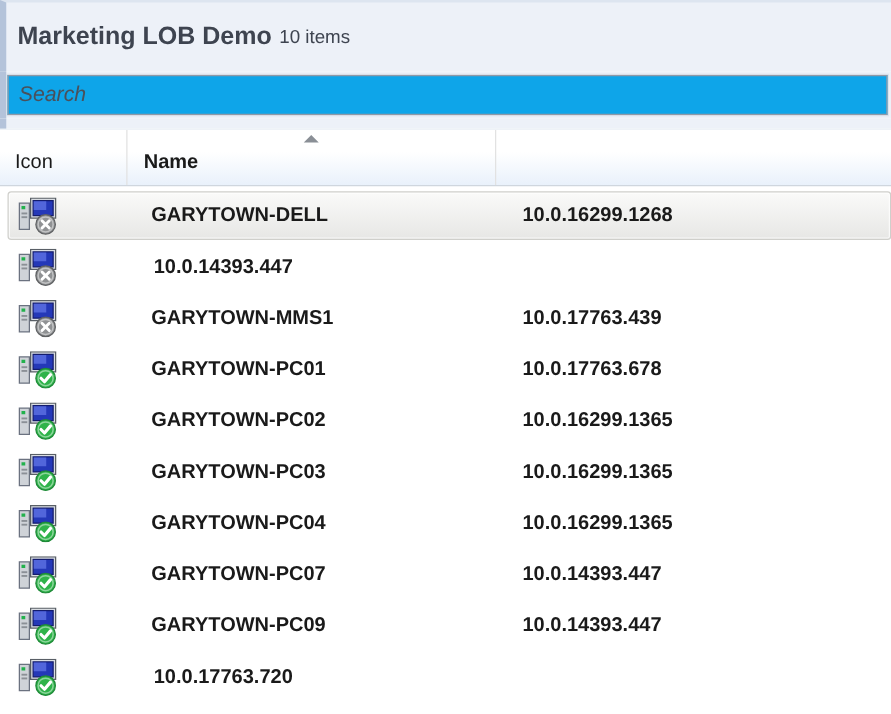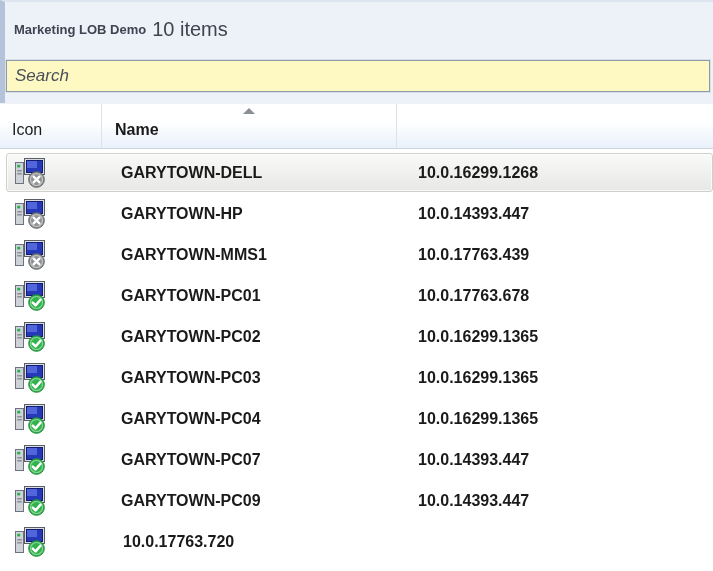--- a/index.html
+++ b/index.html
@@ -13,39 +13,39 @@
   }
   
   .title-bar {
     height:57px; box-sizing:border-box;
     background:#edf1f8;
     border-left:5px solid #b4c3da;
     border-top:2px solid #dde5f0;
     display:flex; align-items:center;
     padding-left:9px;
   }
-  .title-text { font-size:13px; font-weight:bold; color:#3e4450; }
-  .title-count { font-size:20px; font-weight:normal; color:#3e4450; margin-left:6px; }
+  .title-text { font-size:20px; font-weight:bold; color:#3e4450; }
+  .title-count { font-size:15px; font-weight:normal; color:#3e4450; margin-left:6px; }
 
   .search-row {
     height:38px; box-sizing:border-box;
     background:#edf1f8;
     border-left:5px solid #b4c3da;
     display:flex; align-items:flex-start;
     padding:2px 2px 0 0;
   }
   .search-input {
     flex:1; height:32px; box-sizing:border-box;
     border:1px solid #8f99a7;
     box-shadow:0 0 0 1px #d9dfe8;
     margin:1px;
     padding:0 8px;
     font-family:"Liberation Sans", sans-serif;
     font-size:17px; color:#3c424c;
-    background:#fef9c3;
+    background:#0ea5e9;
     outline:none;
   }
   .search-input::placeholder { font-style:italic; color:#4a505a; opacity:1; }
 
   .chrome-gap {
     height:8px;
     background:#edf1f8;
     border-left:5px solid #b4c3da;
     box-sizing:border-box;
   }
@@ -174,21 +174,20 @@
 
         <circle class="badge" cx="22.5" cy="21.5" r="7.8" fill="#909294" stroke="#606264"></circle>
         <circle class="badge-ring" cx="22.5" cy="21.5" r="6" fill="none" stroke="#ffffff" stroke-opacity="0.45" stroke-width="1.2"></circle>
         <g class="glyph-x" stroke="#ffffff" stroke-width="2.3" stroke-linecap="round">
           <line x1="19.6" y1="18.6" x2="25.4" y2="24.4"></line>
           <line x1="25.4" y1="18.6" x2="19.6" y2="24.4"></line>
         </g>
         <path class="glyph-check" d="M18.8 21.6 L21.6 24.4 L26.4 18.7" fill="none" stroke="#ffffff" stroke-width="2.5" stroke-linecap="round" stroke-linejoin="round" style="display: none;"></path>
       </svg>
     </div>
-    <div class="cell cell-name">GARYTOWN-HP</div>
     <div class="cell cell-build">10.0.14393.447</div>
   </div>
 
   <div class="row inactive">
     <div class="cell cell-icon">
       <svg class="device-icon" viewBox="0 0 32 30">
 
         <rect x="1.5" y="4.5" width="8" height="21" fill="#cfd3d8" stroke="#6b7280"></rect>
         <rect class="led" x="3.2" y="6.8" width="3" height="2.6" fill="#22b14c"></rect>
         <rect x="3.2" y="12" width="4.6" height="1.5" fill="#8b9096"></rect>

